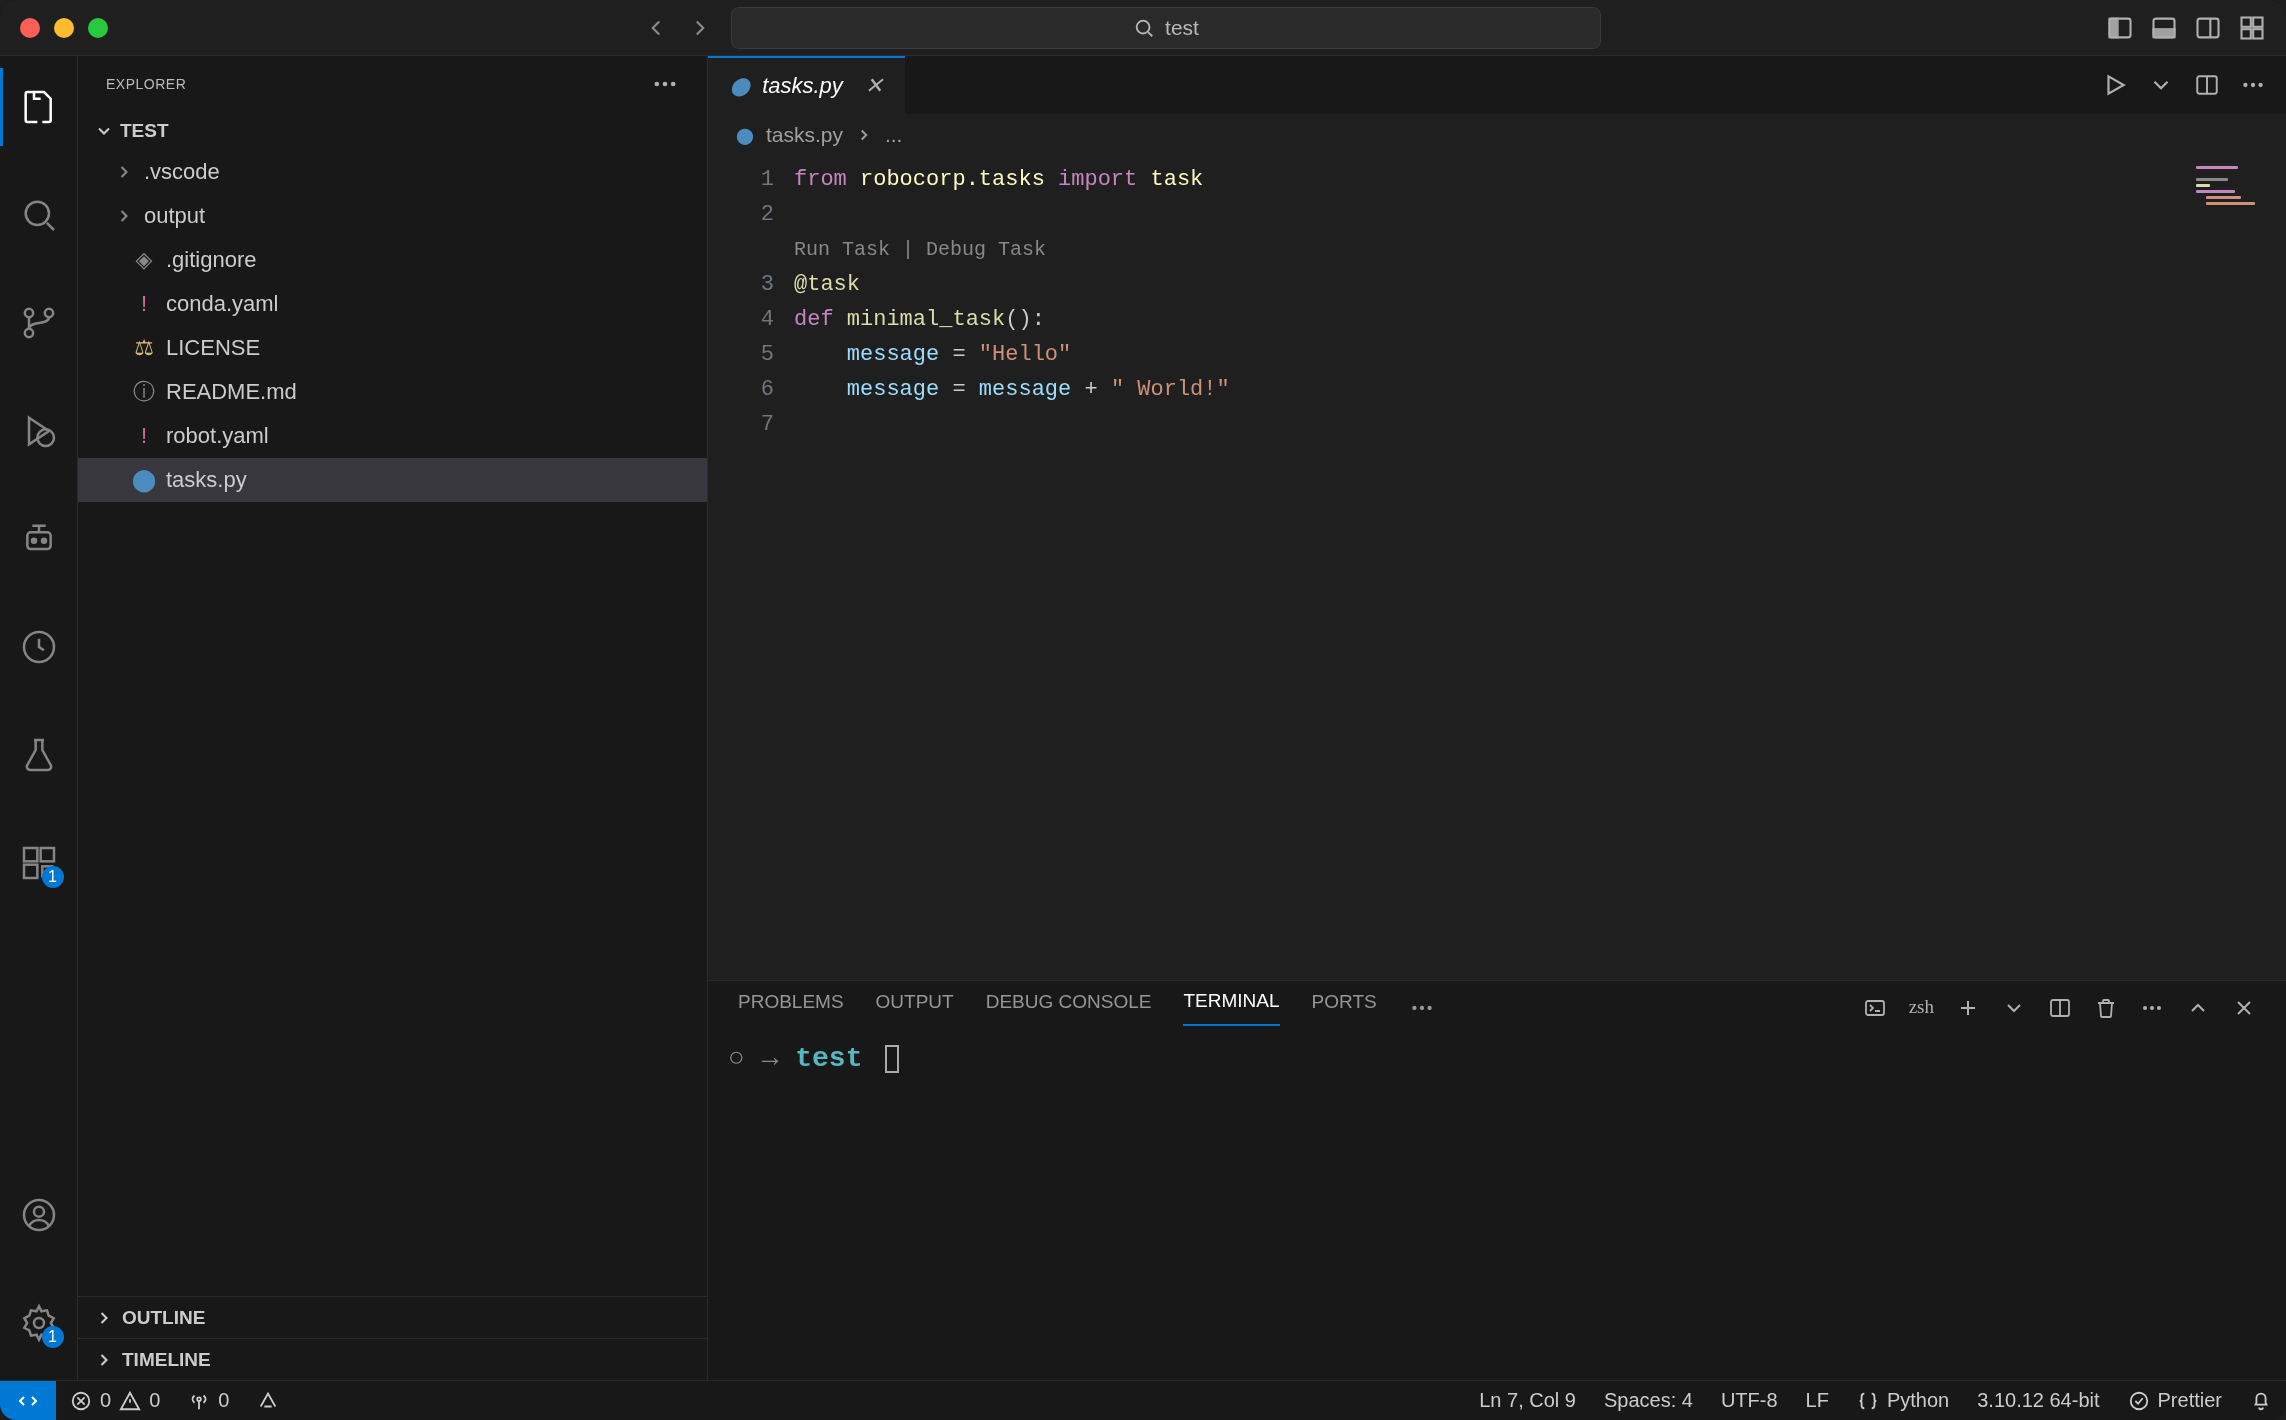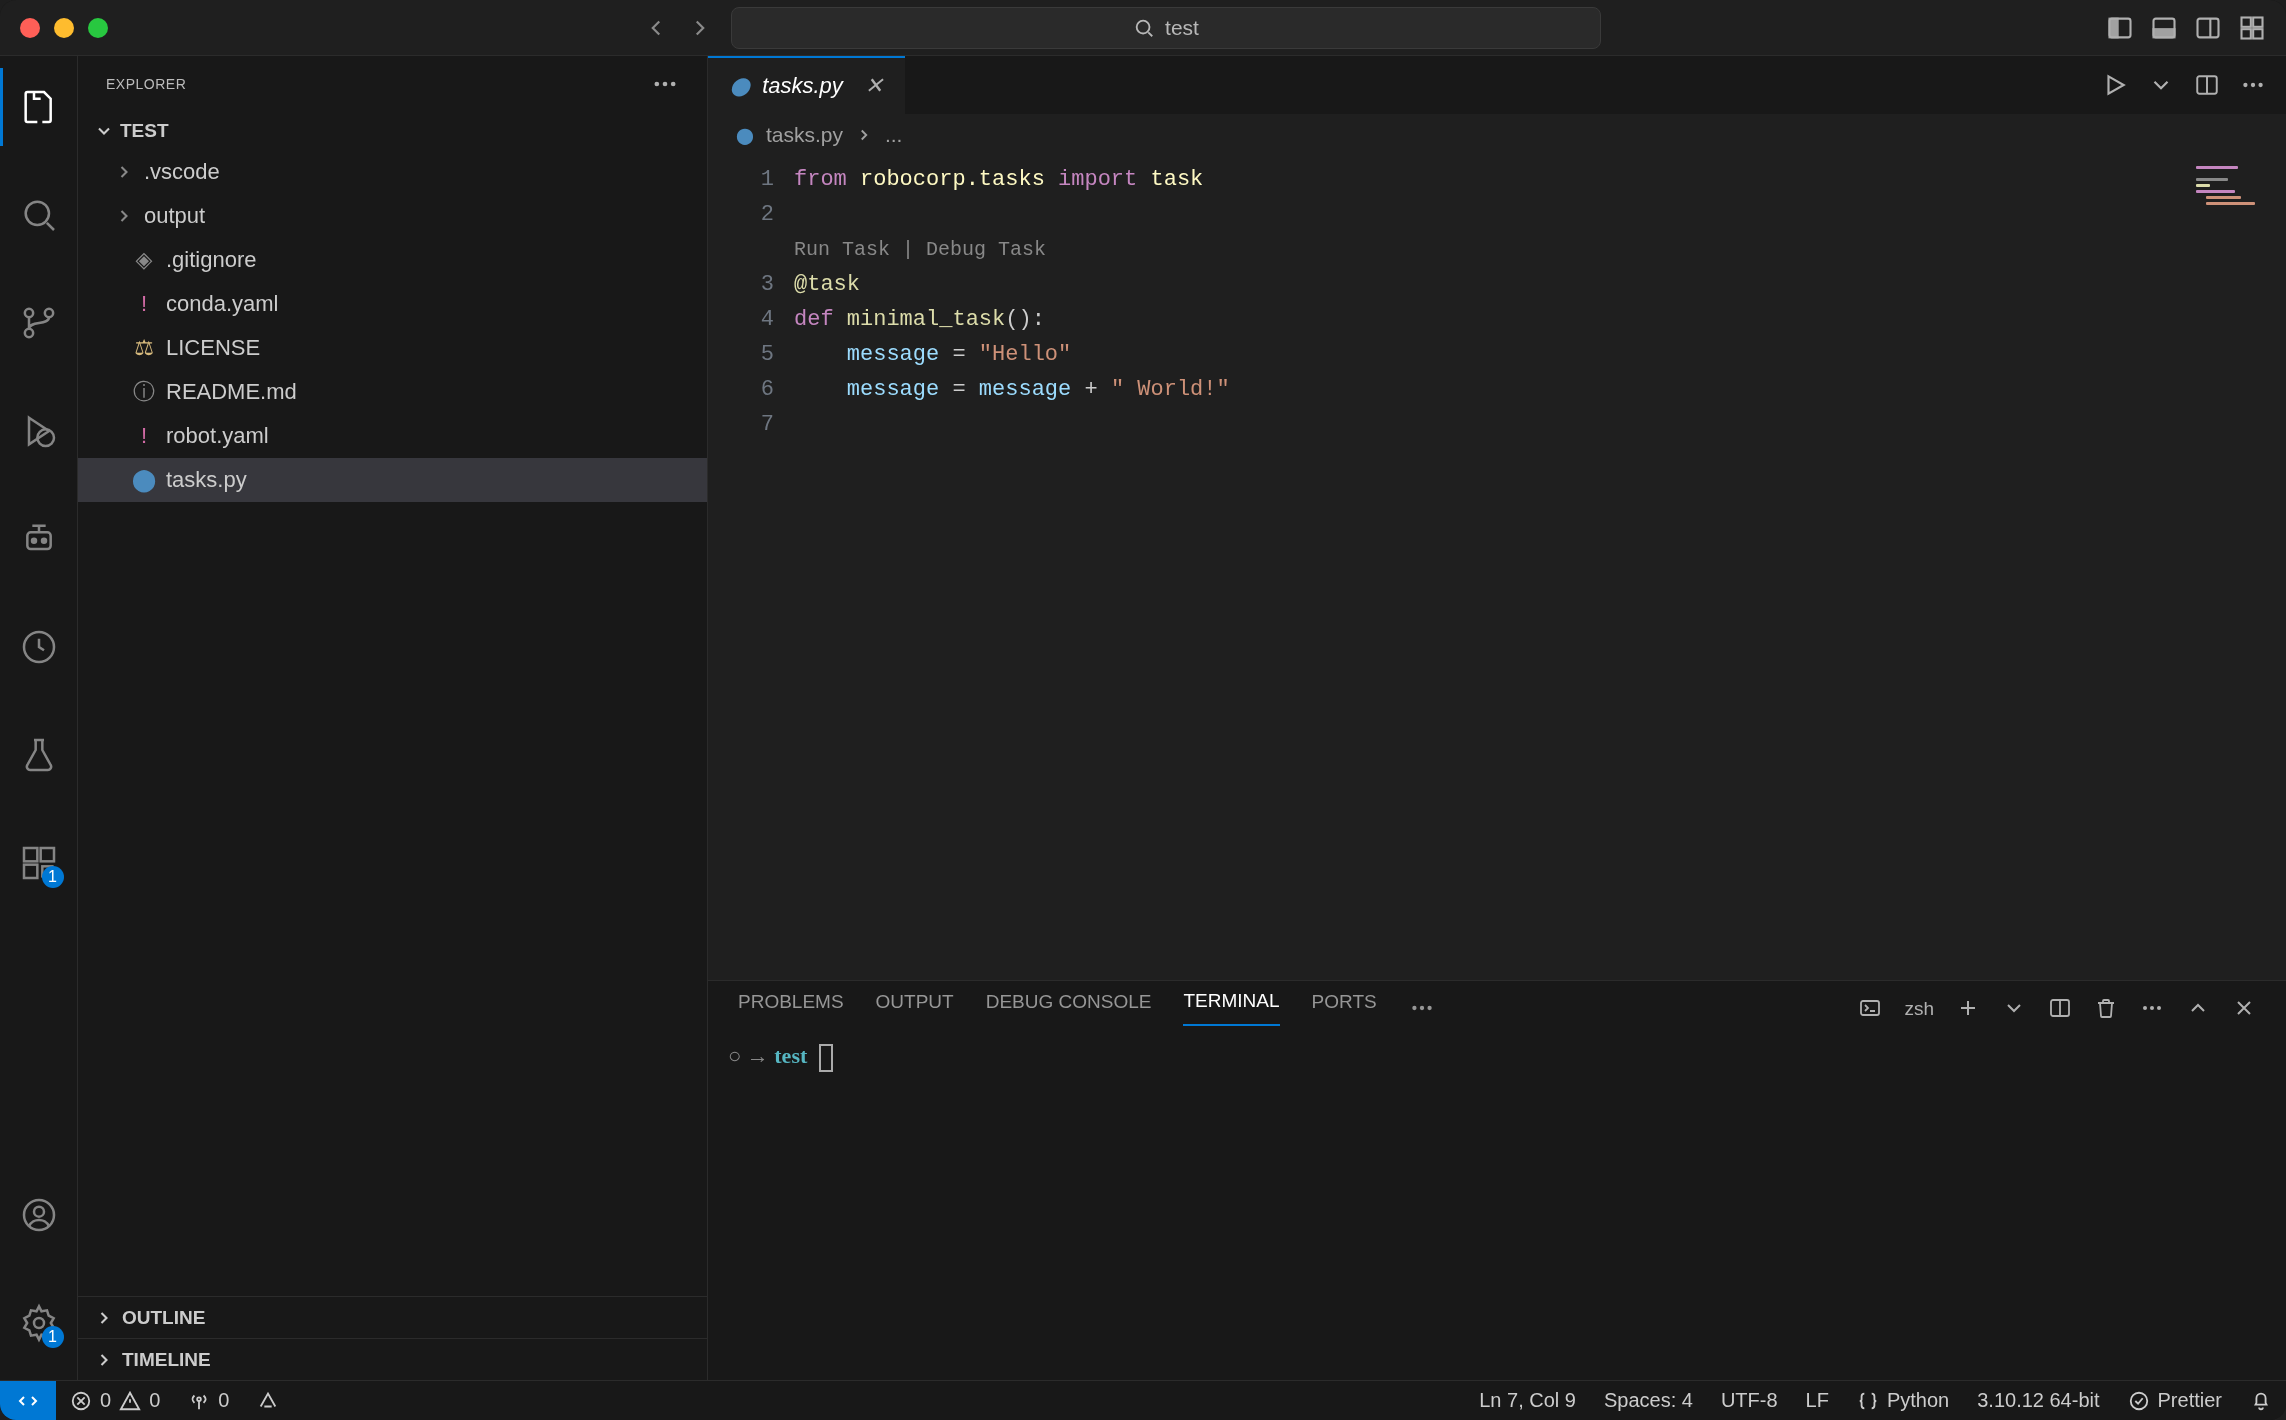--- a/index.html
+++ b/index.html
@@ -205,27 +205,27 @@
   padding: 0 30px;
   gap: 32px;
   color: #969696;
   font-size: 19px;
 }
 .panel-tab.active {
   color: #ffffff;
   border-bottom: 2px solid #0078d4;
 }
 .panel-tab { padding-bottom: 12px; }
-.panel-right { margin-left: auto; display: flex; gap: 22px; align-items: flex-end; color: #b0b0b0; }
+.panel-right { margin-left: auto; display: flex; gap: 22px; align-items: flex-start; color: #b0b0b0; font-family: Liberation Serif, serif; }
 .panel-right svg { width: 24px; height: 24px; }
 .terminal-body {
   flex: 1;
   padding: 8px 20px;
-  font-family: Liberation Serif, serif;
-  font-size: 22px;
+  font-family: Liberation Mono, monospace;
+  font-size: 28px;
   color: #cccccc;
 }
 .terminal-body .prompt { color: #888; }
 .terminal-body .arrow { color: #888; }
 .terminal-body .cwd { color: #56b6c2; font-weight: bold; }
 .terminal-cursor { display:inline-block; width:14px; height:28px; border:2px solid #aaa; margin-left:6px; vertical-align: middle; }
 
 
 .statusbar {
   height: 40px;

